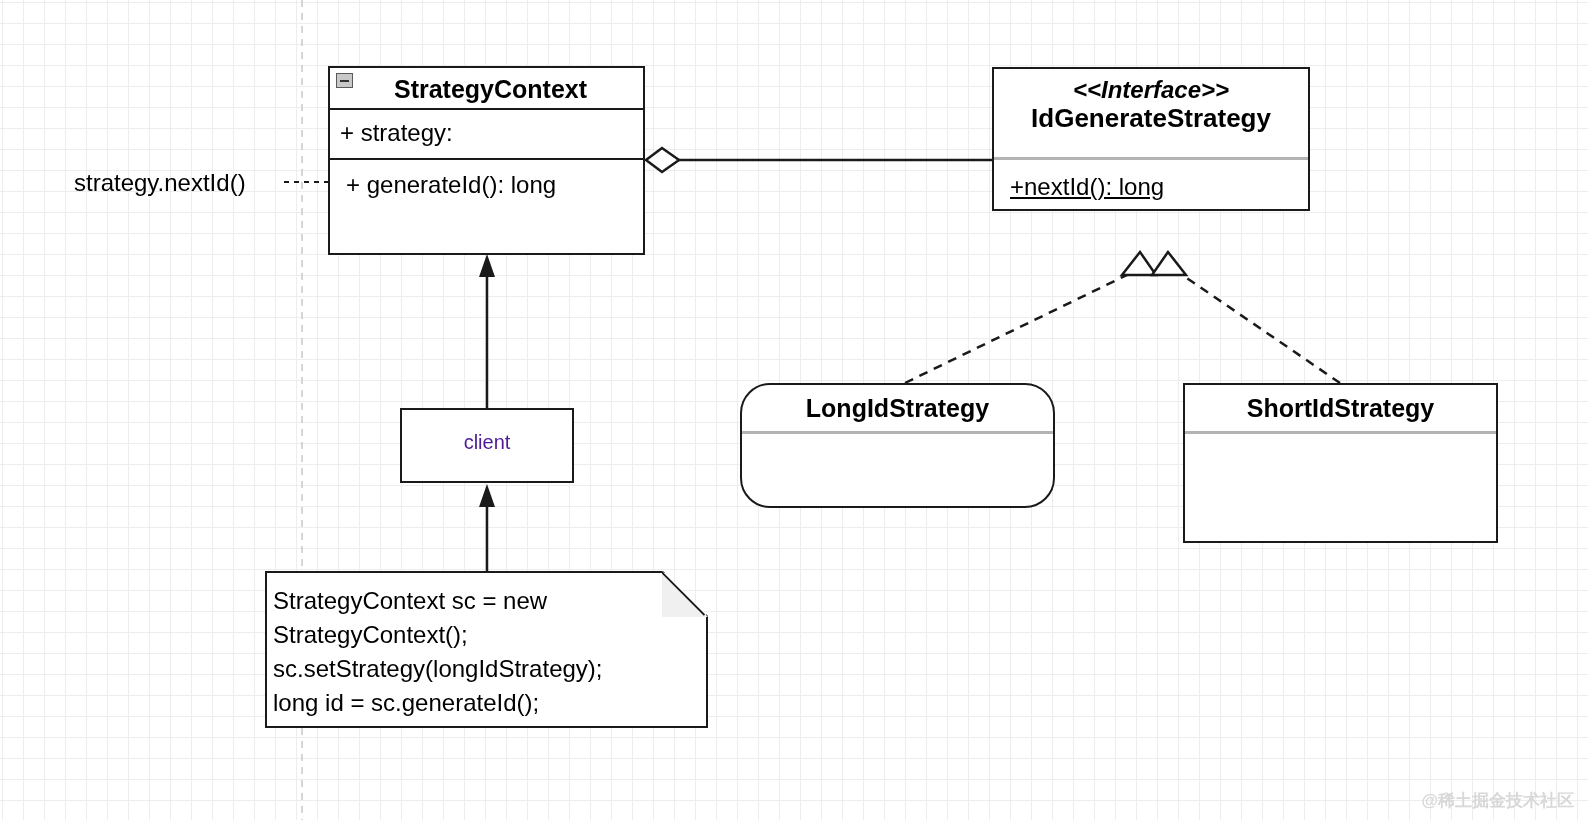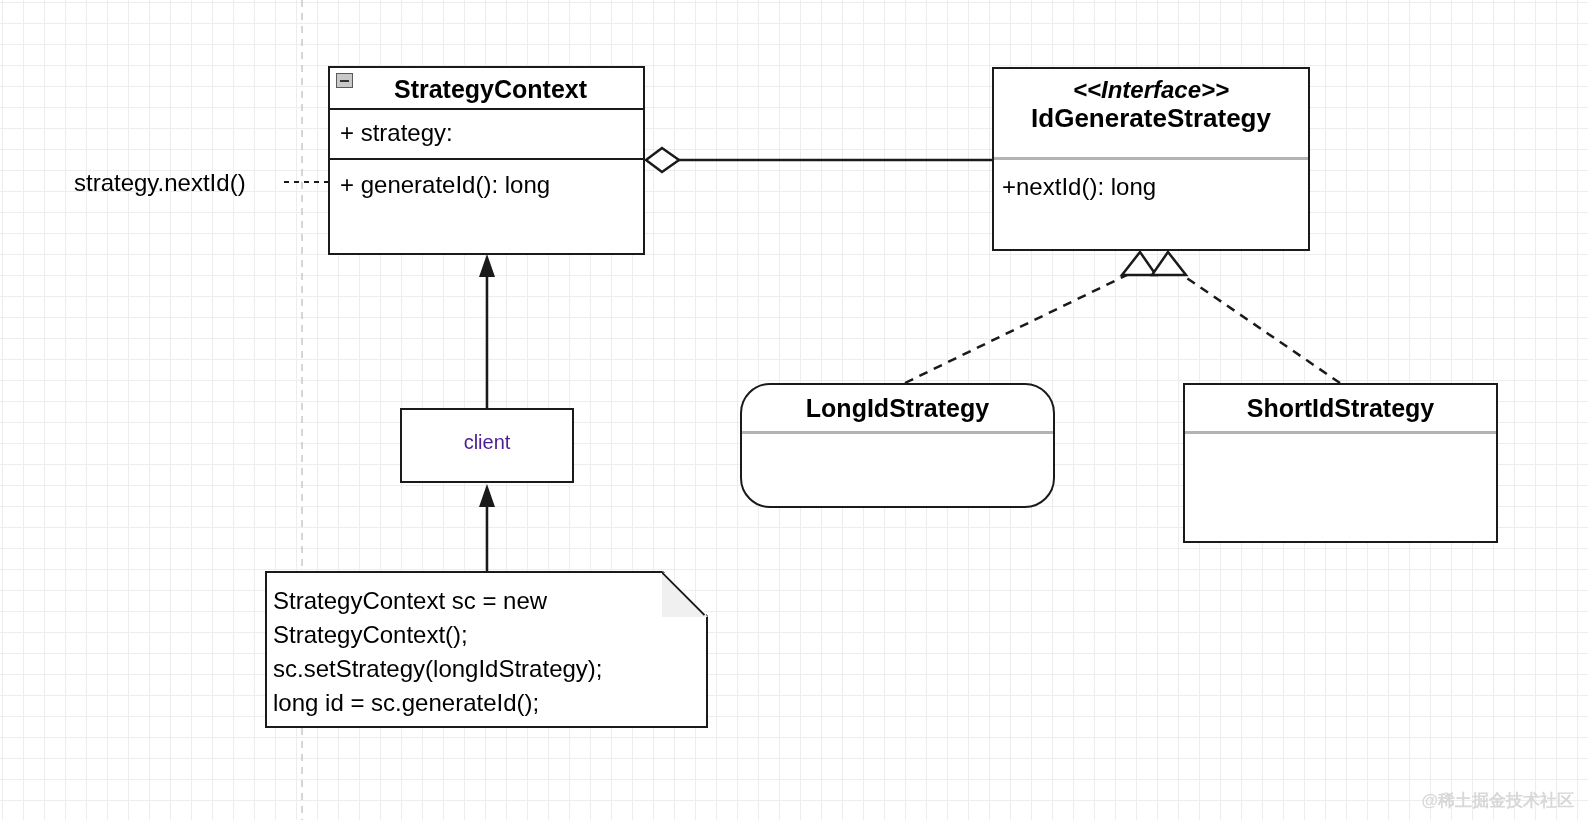--- a/index.html
+++ b/index.html
@@ -92,40 +92,41 @@
     background: #333333;
   }
   #sc-attrs {
     height: 48px;
     font-size: 24px;
     padding: 9px 0 0 10px;
     box-sizing: border-box;
   }
   #sc-ops {
     font-size: 24px;
-    padding: 11px 0 0 10px;
+    padding: 11px 0 0 16px;
   }
 
   
   #id-generate-strategy {
     left: 992px;
     top: 67px;
     width: 318px;
-    height: 184px;
+    height: 144px;
   }
   #id-generate-strategy .hdr {
     height: 88px;
     padding-top: 7px;
     box-sizing: border-box;
   }
   #id-generate-strategy .stereotype { font-size: 24px; }
   #id-generate-strategy .cls-name { font-size: 26px; }
   #igs-ops {
     font-size: 24px;
-    padding: 13px 0 0 8px;
+    padding: 13px 0 0 16px;
+    text-decoration: underline;
   }
 
   
   #long-id-strategy {
     left: 740px;
     top: 383px;
     width: 315px;
     height: 125px;
     border-radius: 30px;
   }

